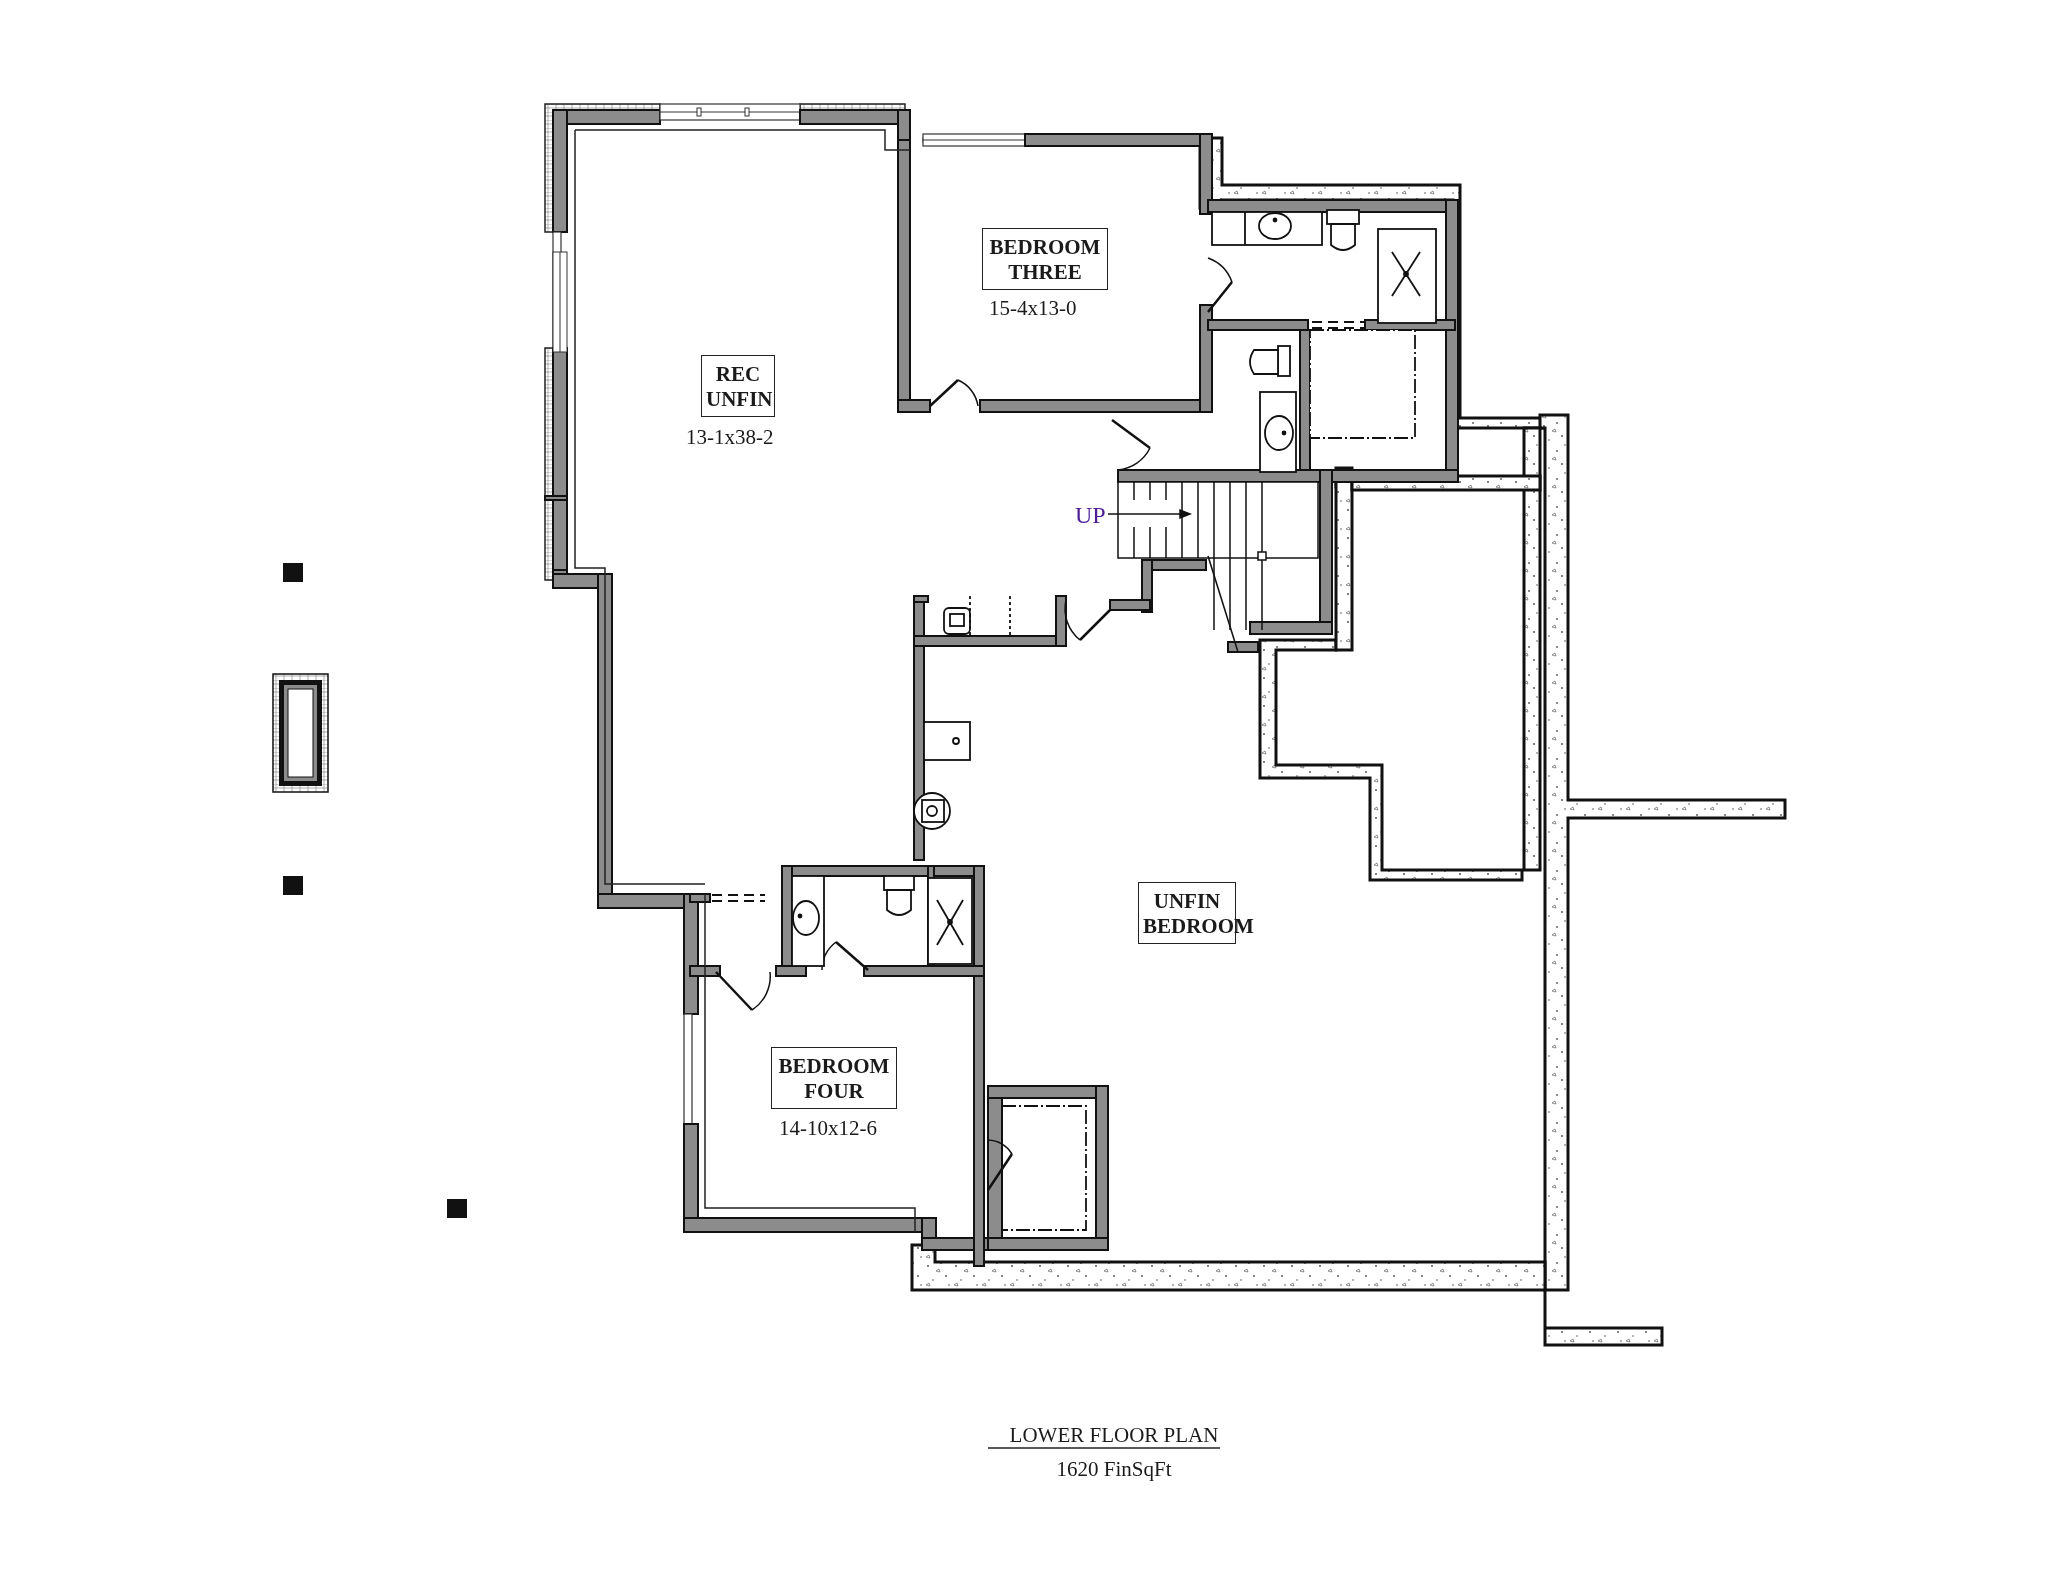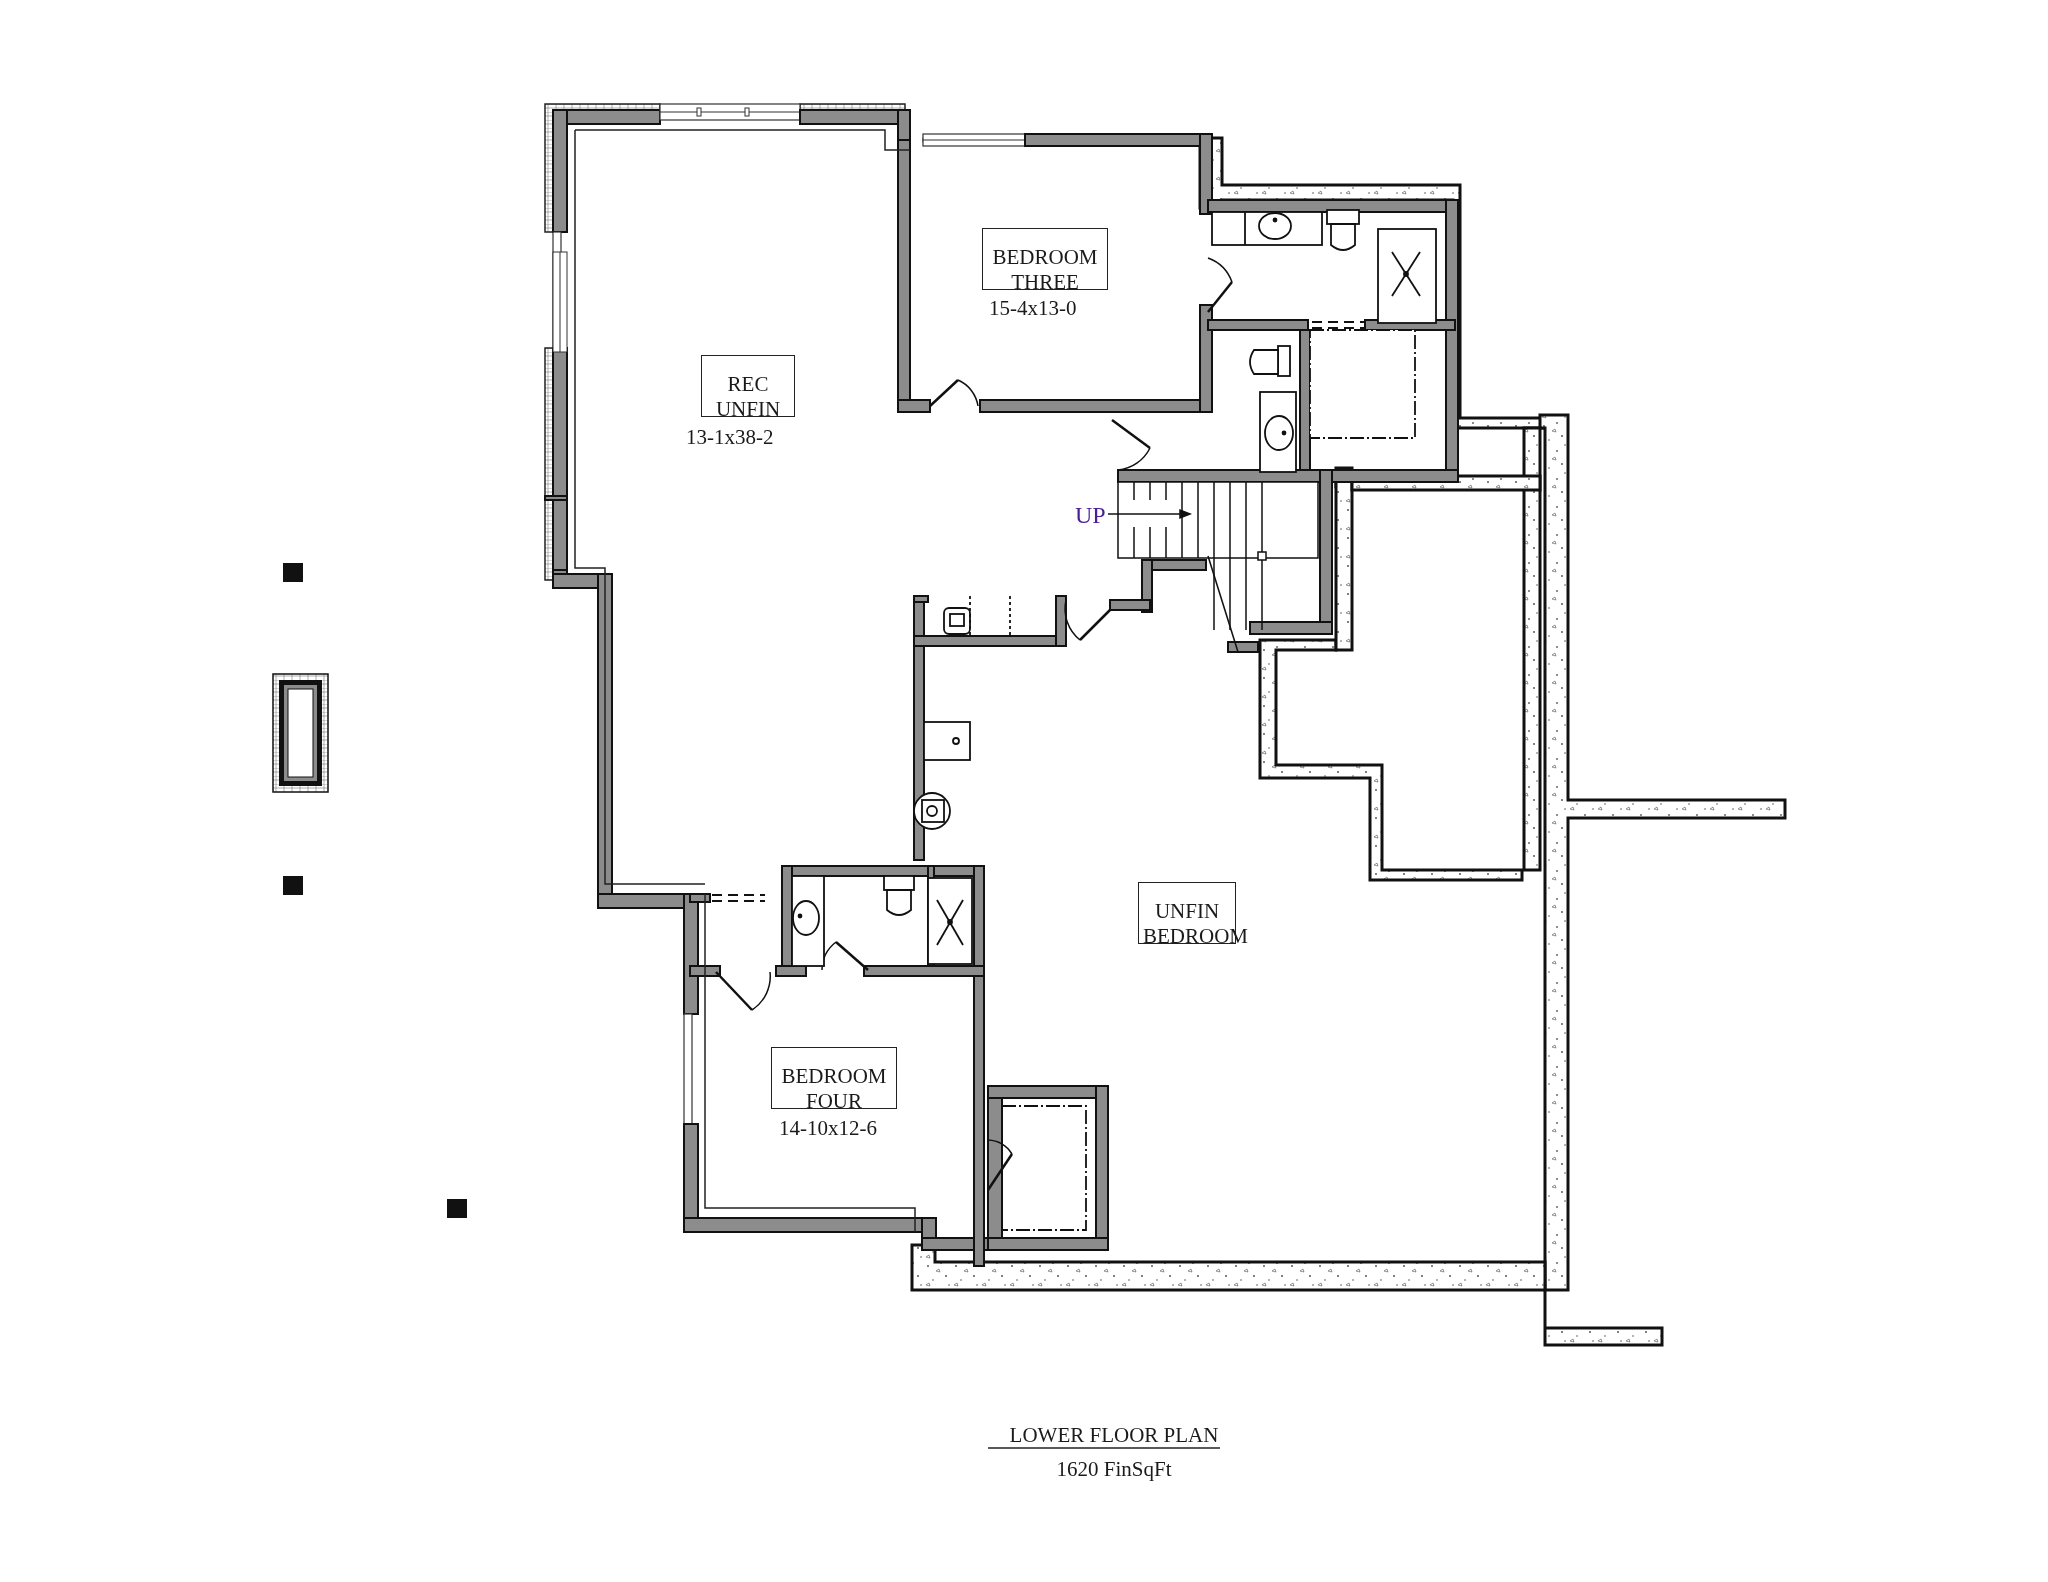--- a/index.html
+++ b/index.html
@@ -7,22 +7,23 @@
   #plan { position: absolute; left: 0; top: 0; width: 2048px; height: 1582px; }
   .room-box {
     position: absolute;
     border: 1.5px solid #222;
     background: #fff;
     font-family: "Liberation Serif", "DejaVu Serif", serif;
     font-size: 21px;
     color: #1a1a1a;
     text-align: center;
     line-height: 25px;
-    padding: 16px 4px;
+    padding: 6px 4px;
     box-sizing: border-box;
+    font-weight: bold;
   }
   .room-box span { display: block; }
   .dim {
     position: absolute;
     font-family: "Liberation Serif", "DejaVu Serif", serif;
     font-size: 21px;
     color: #1a1a1a;
     white-space: nowrap;
   }
   .up-lbl {
@@ -278,21 +279,21 @@
     <rect x="447" y="1199" width="20" height="19"></rect>
     <rect x="273" y="674" width="55" height="118" fill="url(#brick)" stroke="#111" stroke-width="1.5"></rect>
     <rect x="279" y="680" width="43" height="106" fill="#111"></rect>
     <rect x="284" y="685" width="33" height="96" fill="#8c8c8c"></rect>
     <rect x="288" y="689" width="25" height="88" fill="#fff" stroke="#111" stroke-width="1"></rect>
   </g>
 
   <line x1="988" y1="1448" x2="1220" y2="1448" stroke="#222" stroke-width="1.5"></line>
 </svg>
 
-<div class="room-box" style="left:701px; top:355px; width:94px; height:62px;">
+<div class="room-box" style="left:701px; top:355px; width:74px; height:62px;">
   <span>REC</span>
   <span>UNFIN</span>
 </div>
 <div class="dim" style="left:686px; top:425px;">13-1x38-2</div>
 
 <div class="room-box" style="left:982px; top:228px; width:126px; height:62px;">
   <span>BEDROOM</span>
   <span>THREE</span>
 </div>
 <div class="dim" style="left:989px; top:296px;">15-4x13-0</div>

